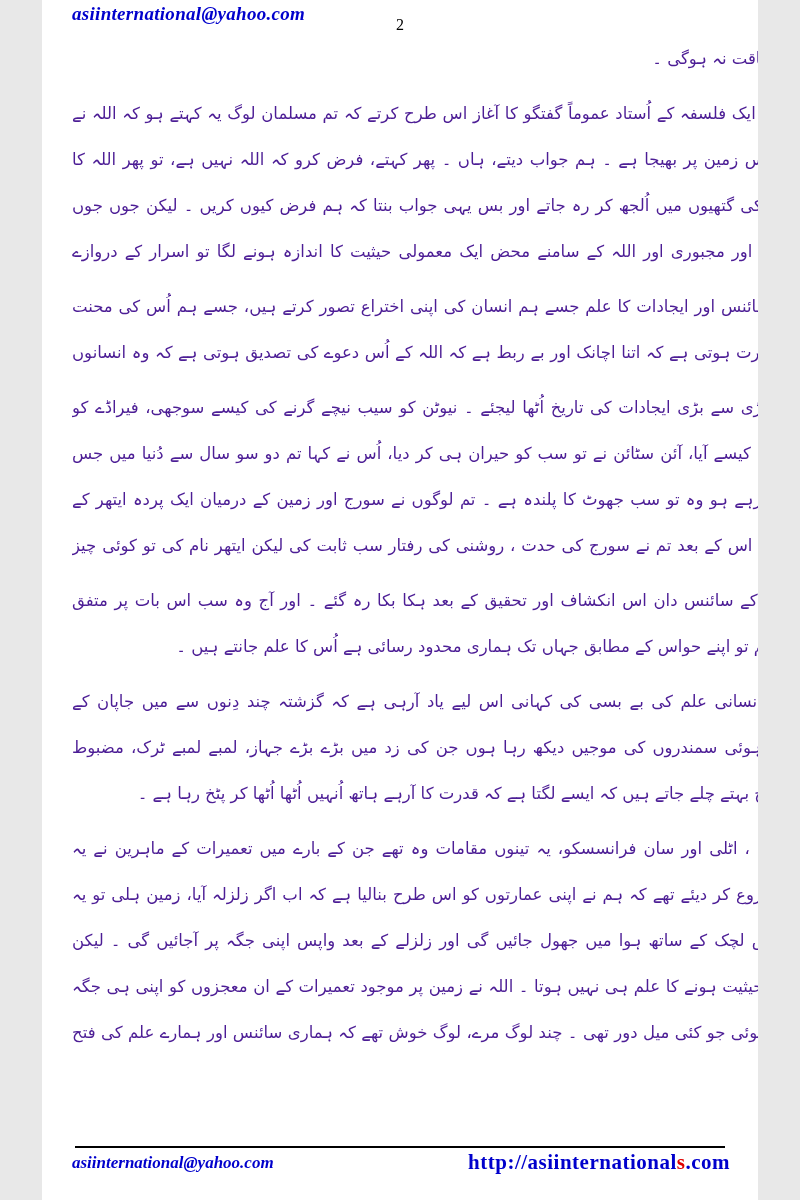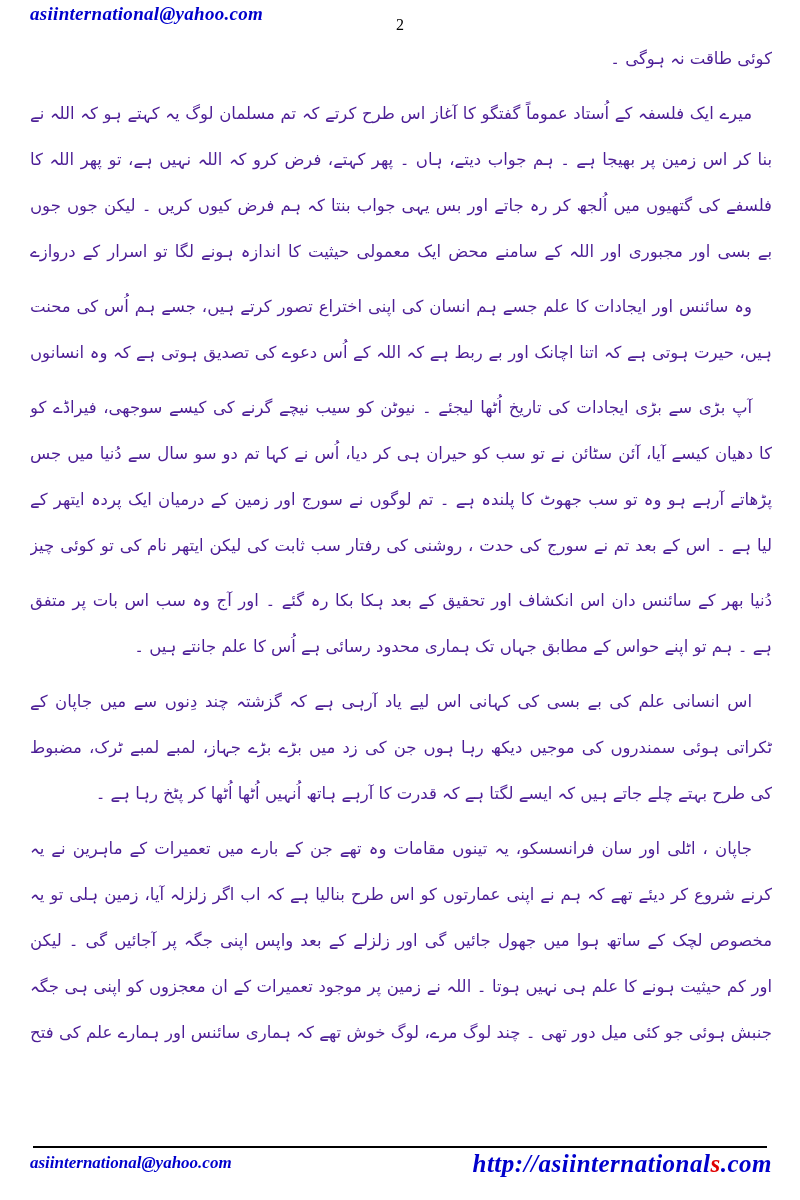--- a/index.html
+++ b/index.html
@@ -1,18 +1,18 @@
 <!DOCTYPE html>
 <html><head>
 <meta charset="utf-8">
 <style>
   html, body { margin: 0; padding: 0; background: #e8e8e8; }
   .page {
     position: relative;
-    width: 800px;
+    width: 716px;
     height: 1200px;
     background: #ffffff;
     margin: 0 auto;
     overflow: hidden;
     font-family: "Liberation Serif", serif;
   }
   .header-email {
     position: absolute;
     top: 3px;
     left: 30px;
@@ -77,23 +77,22 @@
     font-size: 17px;
     color: #0000cc;
     text-decoration: none;
     cursor: pointer;
   }
   .footer-url {
     position: absolute;
     top: 1150px;
     right: 28px;
     font-family: "Liberation Serif", serif;
-    font-style: italic;
     font-weight: bold;
-    font-size: 25px;
+    font-size: 21px;
     letter-spacing: 0.5px;
     color: #0000cc;
     text-decoration: none;
     cursor: pointer;
   }
   .footer-url .red-letter { color: #e00000; }
 </style>
 </head>
 <body>
 

